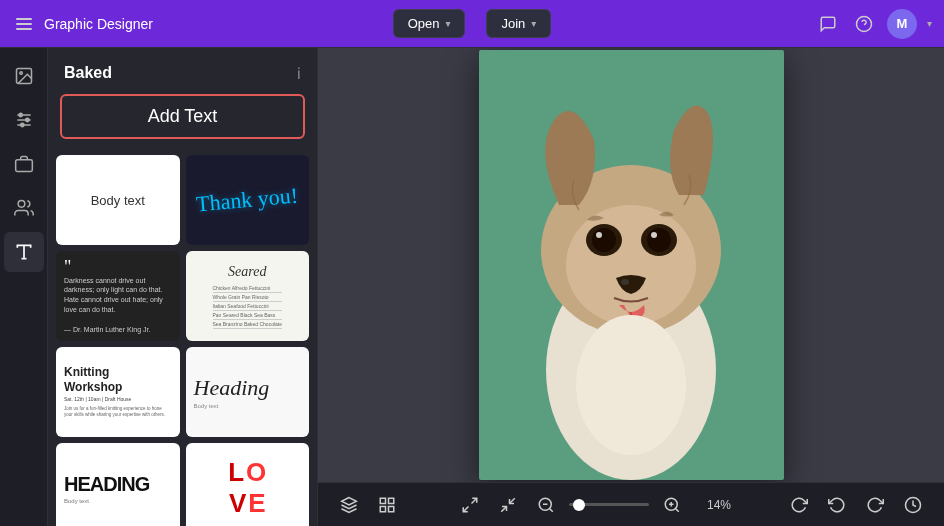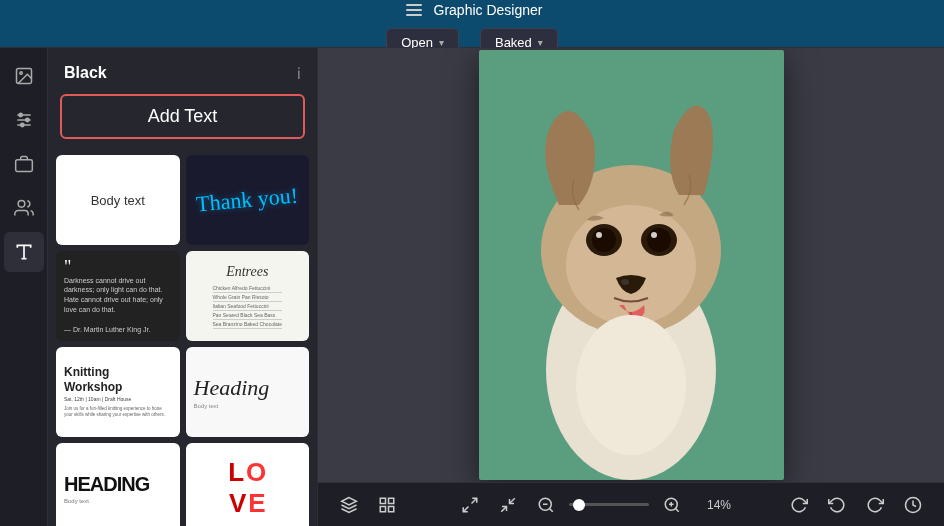--- a/index.html
+++ b/index.html
@@ -10,28 +10,27 @@
       font-family: -apple-system, BlinkMacSystemFont, 'Segoe UI', sans-serif;
       color: #fff;
       overflow: hidden;
       display: flex;
       flex-direction: column;
     }
 
     
     .topbar {
       height: 48px;
-      background: #0c4a6e;
+      background: #6d28d9;
       display: flex;
       align-items: center;
       padding: 0 12px;
       border-bottom: 1px solid #2e2f38;
       flex-shrink: 0;
       gap: 8px;
-      flex-direction: column;
     }
     .topbar-left {
       display: flex;
       align-items: center;
       gap: 8px;
       flex: 1;
     }
     .menu-icon {
       display: flex;
       flex-direction: column;
@@ -442,21 +441,21 @@
         <span></span>
     </div>
     <span class="app-title">Graphic Designer</span>
   </div>
   <div class="topbar-center">
     <button class="btn-dropdown">
       <span>Open</span>
       <span class="chevron">▾</span>
     </button>
     <button class="btn-dropdown">
-      <span>Baked</span>
+      <span>Join</span>
       <span class="chevron">▾</span>
     </button>
   </div>
   <div class="topbar-right">
     <button class="icon-btn">
       <svg width="18" height="18" viewBox="0 0 24 24" fill="none" stroke="currentColor" stroke-width="2">
         <path d="M21 15a2 2 0 0 1-2 2H7l-4 4V5a2 2 0 0 1 2-2h14a2 2 0 0 1 2 2z"></path>
       </svg>
     </button>
     <button class="icon-btn">
@@ -509,21 +508,21 @@
       <svg viewBox="0 0 24 24" fill="none" stroke="currentColor" stroke-width="2">
         <polyline points="4 7 4 4 20 4 20 7"></polyline>
         <line x1="9" y1="20" x2="15" y2="20"></line>
         <line x1="12" y1="4" x2="12" y2="20"></line>
       </svg>
     </div>
   </div>
 
   <div class="text-panel">
     <div class="panel-header">
-      <span class="panel-title">Black</span>
+      <span class="panel-title">Baked</span>
       <span class="info-icon">ℹ</span>
     </div>
     <button class="add-text-btn">Add Text</button>
 
     <div class="templates-scroll">
       <div class="template-grid">
 
         <div class="template-card">
           <span class="card-body-text">Body text</span>
         </div>
@@ -534,21 +533,21 @@
 
         <div class="template-card card-quote">
           <span class="card-quote-mark">"</span>
           <div class="card-quote-text">
             Darkness cannot drive out darkness; only light can do that. Hate cannot drive out hate; only love can do that.<br><br>
             — Dr. Martin Luther King Jr.
           </div>
         </div>
 
         <div class="template-card card-menu">
-          <div class="card-menu-title">Entrees</div>
+          <div class="card-menu-title">Seared</div>
           <div class="card-menu-lines">
             <div class="card-menu-line">Chicken Alfredo Fettuccini</div>
             <div class="card-menu-line">Whole Grain Pan Rissoto</div>
             <div class="card-menu-line">Italian Seafood Fettuccini</div>
             <div class="card-menu-line">Pan Seared Black Sea Bass</div>
             <div class="card-menu-line">Sea Branzino Baked Chocolate</div>
           </div>
         </div>
 
         <div class="template-card card-knitting">

